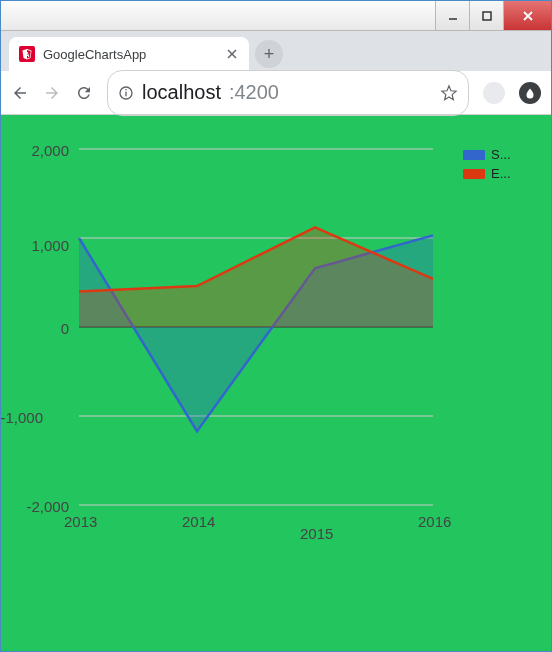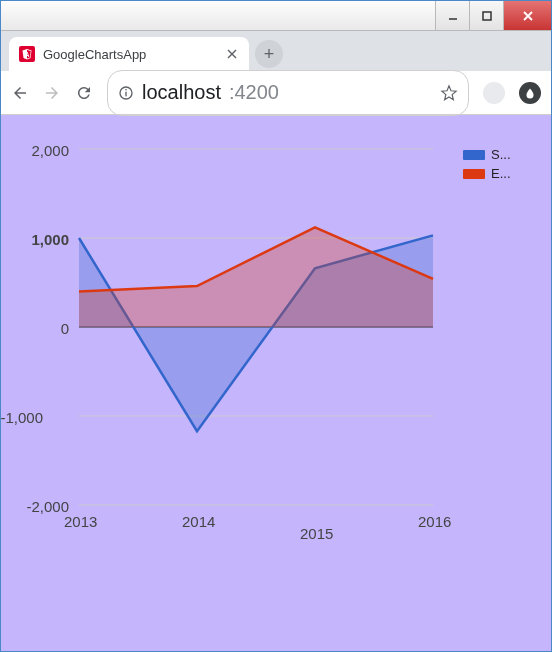--- a/index.html
+++ b/index.html
@@ -10,21 +10,21 @@
     height: 652px;
     overflow: hidden;
   }
   
   .window {
     width: 552px;
     height: 652px;
     border: 1px solid #4a88c7;
     display: flex;
     flex-direction: column;
-    background: #c4b5fd;
+    background: #22c55e;
   }
   .titlebar {
     height: 30px;
     background: linear-gradient(#fdfdfd, #e9e9e9);
     border-bottom: 1px solid #b8b8b8;
     display: flex;
     justify-content: flex-end;
     align-items: stretch;
   }
   .win-btn {
@@ -247,21 +247,21 @@
           <span class="legend-swatch" style="background:#3366cc"></span>
           <span class="legend-text">S...</span>
         </div>
         <div class="legend-row">
           <span class="legend-swatch" style="background:#dc3912"></span>
           <span class="legend-text">E...</span>
         </div>
       </div>
 
       <span class="ylabel" style="right:450px;top:1px;">2,000</span>
-      <span class="ylabel" style="right:450px;top:90px;font-weight:bold;">1,000</span>
+      <span class="ylabel" style="right:450px;top:96px;">1,000</span>
       <span class="ylabel" style="right:450px;top:179px;">0</span>
       <span class="ylabel" style="right:476px;top:268px;">-1,000</span>
       <span class="ylabel" style="right:450px;top:357px;">-2,000</span>
 
       <span class="xlabel" style="left:45px; top:372px;">2013</span>
       <span class="xlabel" style="left:163px;top:372px;">2014</span>
       <span class="xlabel" style="left:281px;top:384px;">2015</span>
       <span class="xlabel" style="left:399px;top:372px;">2016</span>
 
       <svg width="440" height="400">

